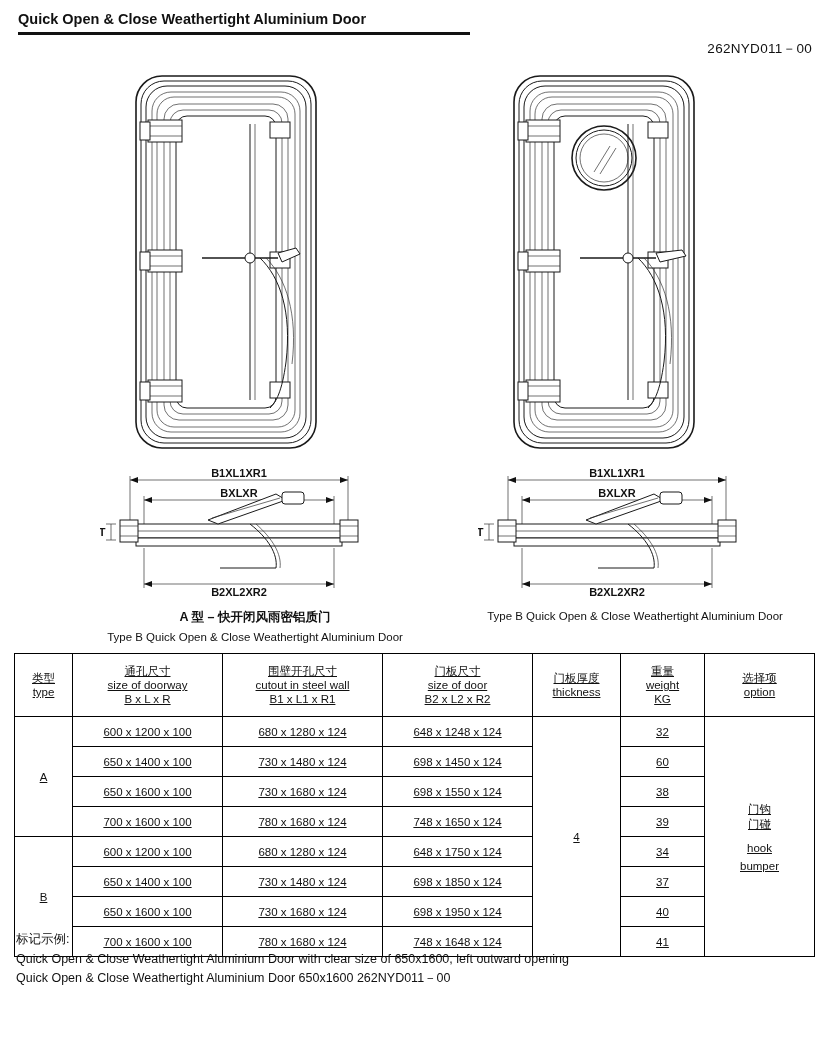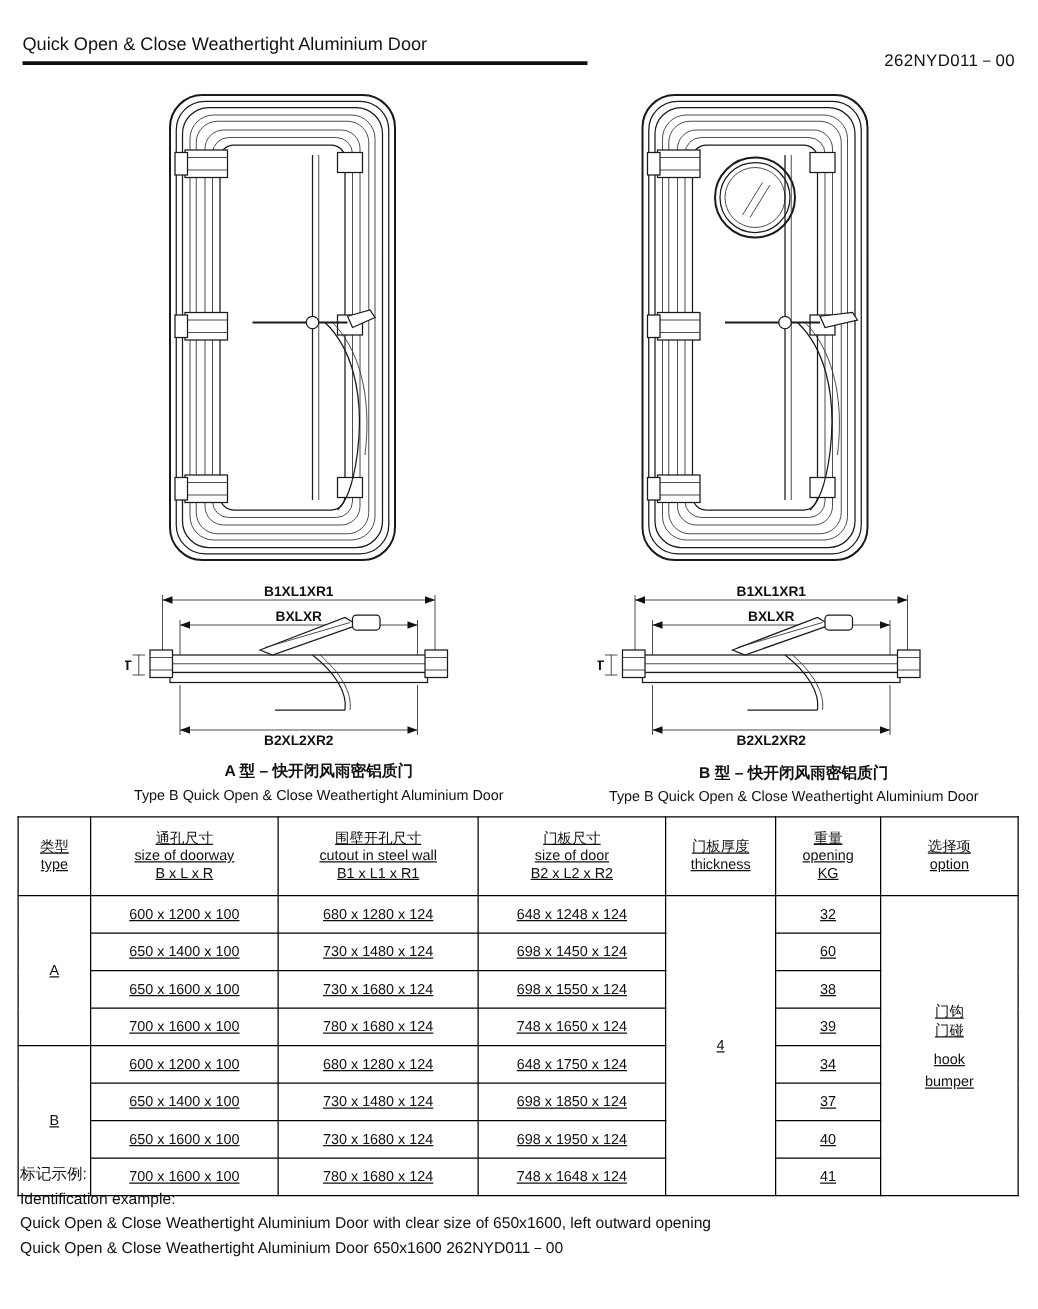--- a/index.html
+++ b/index.html
@@ -9,21 +9,21 @@
     font-family:"Liberation Sans", sans-serif;
     color:#111;
     position:relative;
     overflow:hidden;
   }
   .page{position:relative;width:830px;height:1047px;}
 
   
   .header{position:absolute;left:18px;top:8px;}
   .title-cn{font-size:15px;font-weight:bold;letter-spacing:0.5px;line-height:19px;}
-  .title-en{font-size:14.5px;font-weight:normal;line-height:19px;margin-top:19px;}
+  .title-en{font-size:14.5px;font-weight:bold;line-height:19px;margin-top:2px;}
   .title-rule{width:452px;height:3px;background:#111;margin-top:3px;}
   .doc-code{position:absolute;right:18px;top:40px;font-size:13.5px;letter-spacing:0.3px;}
 
   
   .draw{position:absolute;}
   .cap{position:absolute;text-align:center;font-size:12.5px;}
   .cap .cn{font-weight:bold;margin-bottom:5px;}
   .cap .en{font-size:11.5px;}
 
   
@@ -248,21 +248,20 @@
       <line class="ln-thin" x1="234" y1="80" x2="234" y2="120"></line>
       <text class="dimtxt" x="139" y="128" text-anchor="middle">B2XL2XR2</text>
     </svg>
   </div>
 
   <div class="cap" style="left:100px;top:609px;width:310px;text-align:center;">
     <div class="cn">A 型 – 快开闭风雨密铝质门</div>
     <div class="en">Type B Quick Open &amp; Close Weathertight Aluminium Door</div>
   </div>
   <div class="cap" style="left:470px;top:610px;width:330px;">
-    <div class="cn">B 型 – 快开闭风雨密铝质门</div>
     <div class="en">Type B Quick Open &amp; Close Weathertight Aluminium Door</div>
   </div>
 
   <div class="tbl-wrap">
     <table class="spec">
       <colgroup>
         <col style="width:58px">
           <col style="width:150px">
           <col style="width:160px">
         <col style="width:150px">
@@ -290,21 +289,21 @@
             <div>门板尺寸</div>
             <div>size of door</div>
             <div>B2 x L2 x R2</div>
           </td>
           <td>
             <div>门板厚度</div>
             <div>thickness</div>
           </td>
           <td>
             <div>重量</div>
-            <div>opening</div>
+            <div>weight</div>
             <div>KG</div>
           </td>
           <td>
             <div>选择项</div>
             <div>option</div>
           </td>
         </tr>
       </thead>
       <tbody>
 
@@ -367,18 +366,17 @@
           <td>780 x 1680 x 124</td>
           <td>748 x 1648 x 124</td>
           <td>41</td>
         </tr>
       </tbody>
     </table>
   </div>
 
   <div class="notes">
     <div>标记示例:</div>
-    <div>Identification example:</div>
     <div>Quick Open &amp; Close Weathertight Aluminium Door with clear size of 650x1600, left outward opening</div>
     <div>Quick Open &amp; Close Weathertight Aluminium Door 650x1600 262NYD011－00</div>
   </div>
 
 </div>
 
 </body></html>

